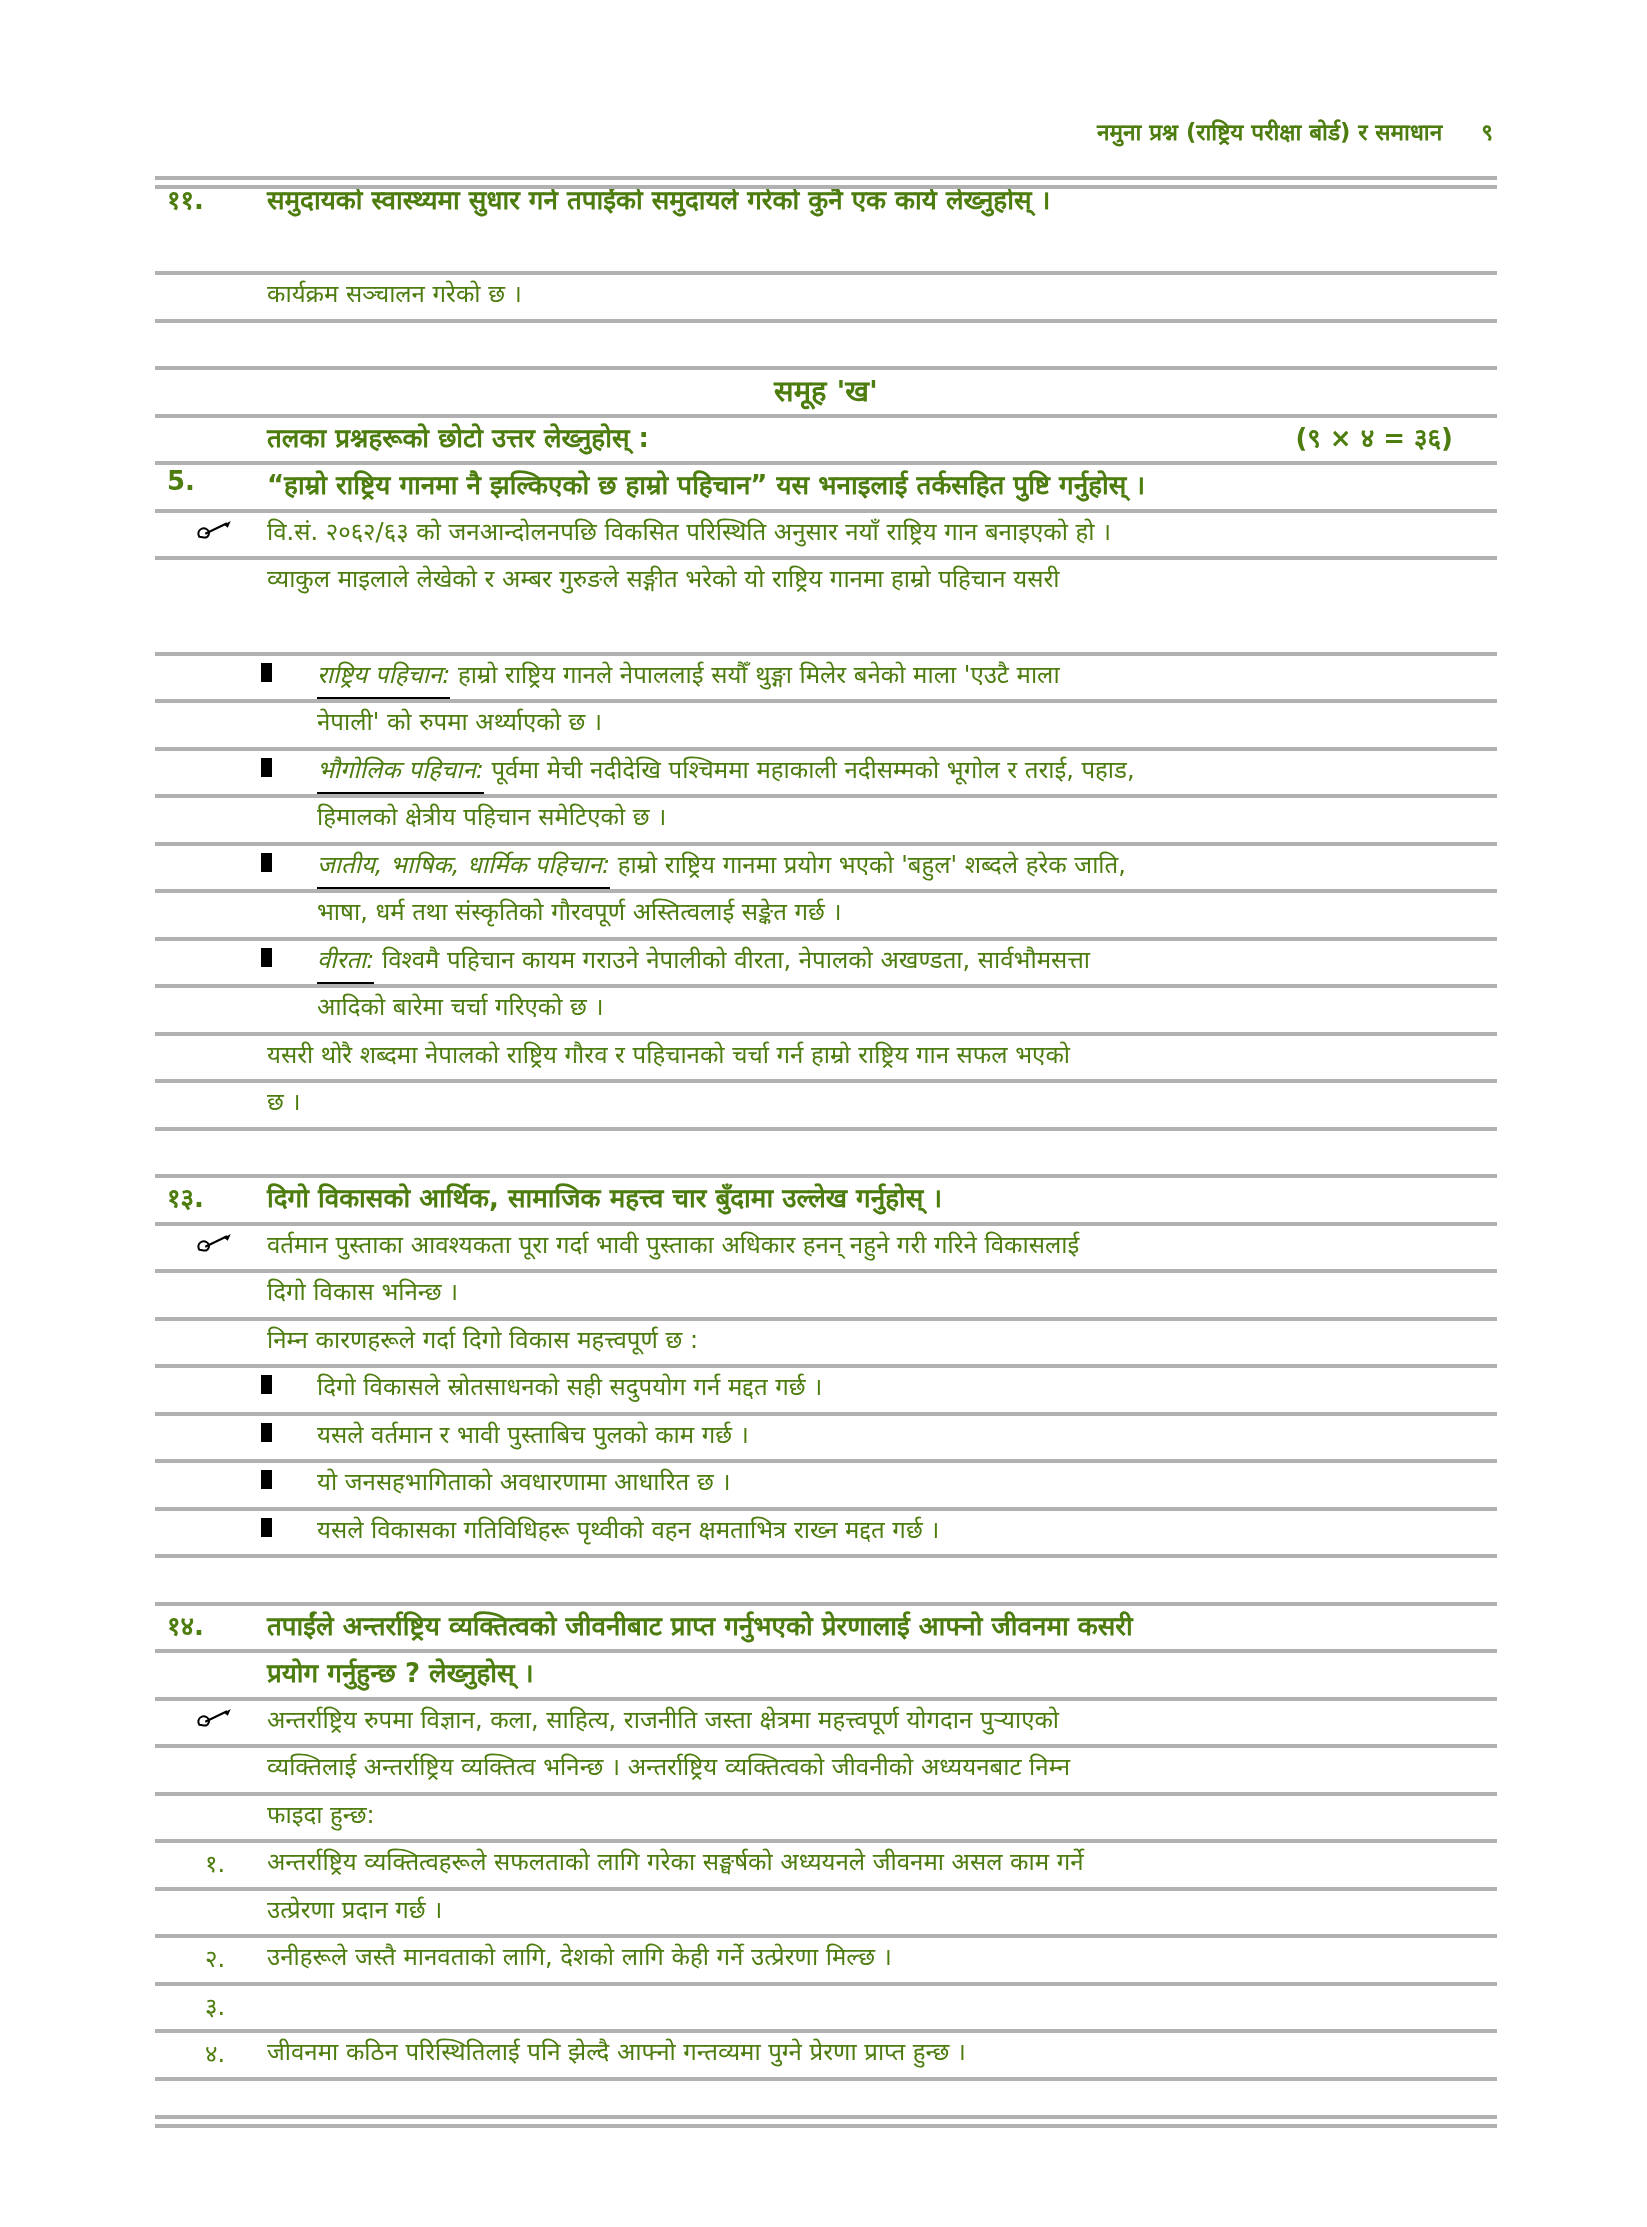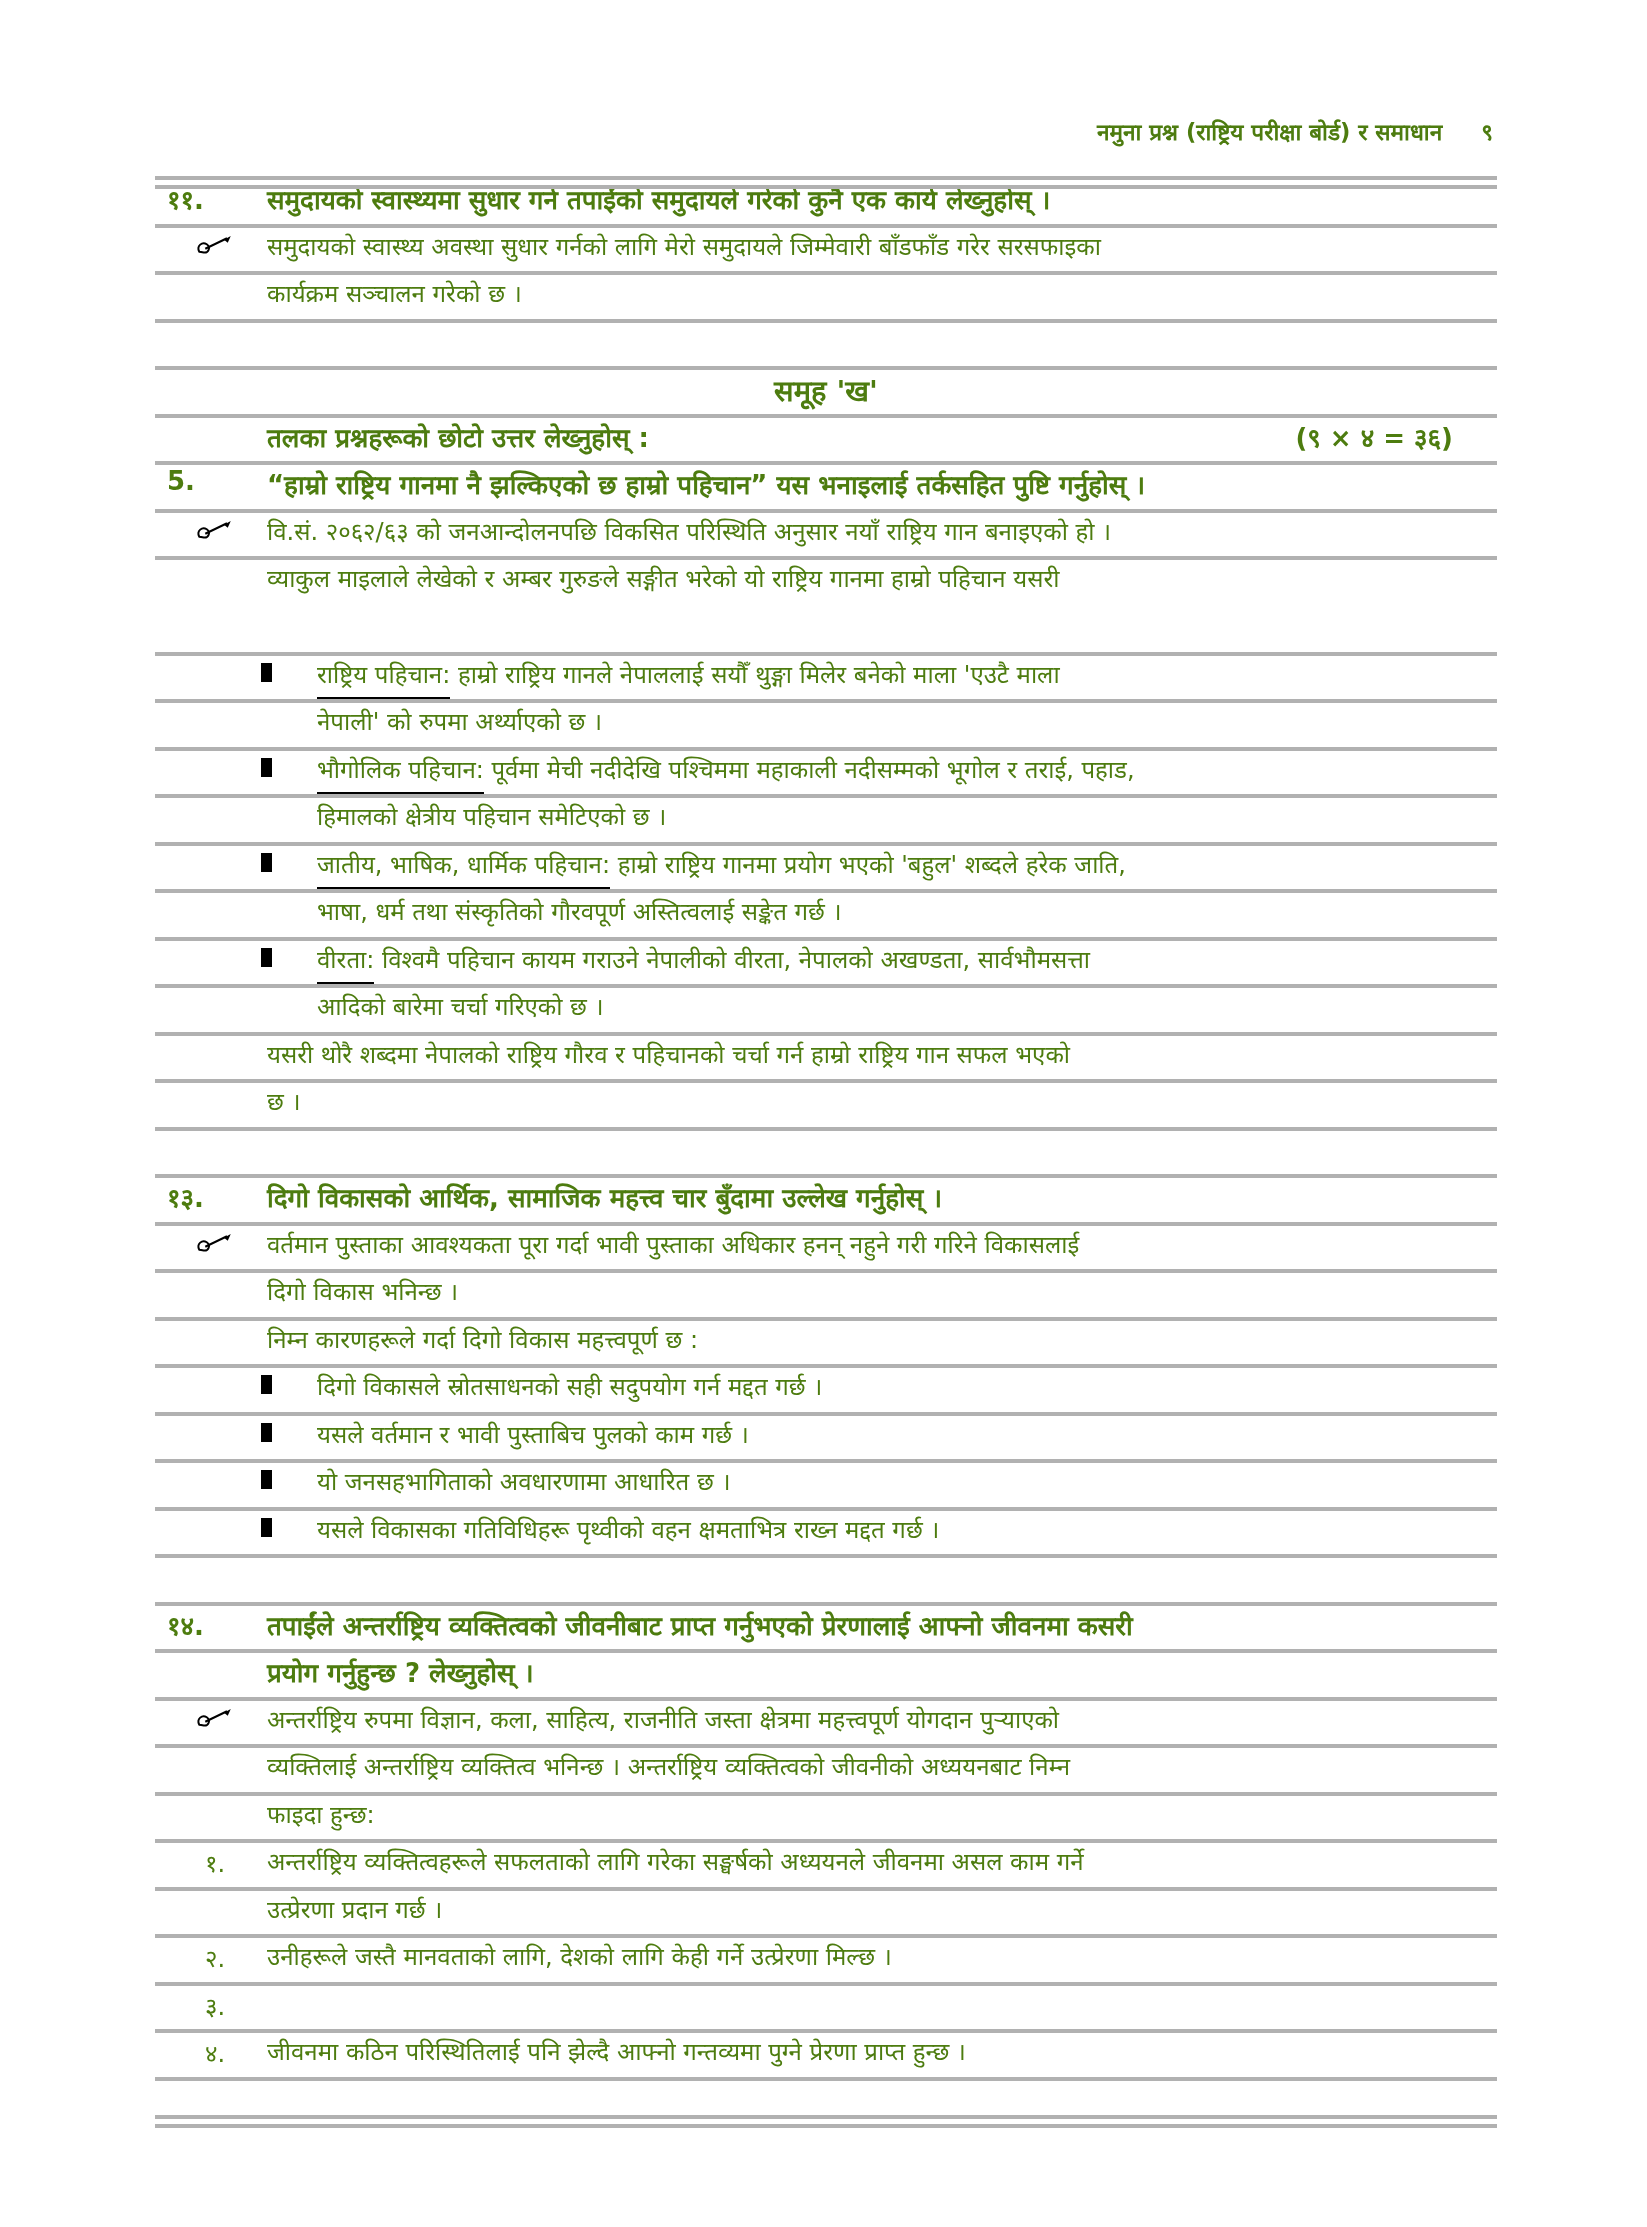--- a/index.html
+++ b/index.html
@@ -24,49 +24,39 @@
   .row.dbl::after{content:"";position:absolute;left:0;right:0;top:9px;height:3.8px;background:#b1b1b1;}
   .endrule{position:absolute;left:155px;width:1342px;height:3.8px;background:#b1b1b1;}
 
   
   .txt{position:absolute;left:112px;top:5.3px;font-size:24px;white-space:nowrap;}
   .q{font-weight:bold;font-size:26px;}
   .num{position:absolute;left:12px;top:5.3px;font-weight:bold;font-size:26px;}
   .nnum{position:absolute;left:50px;top:6.8px;font-size:24px;}
   .sq{position:absolute;left:106px;top:11.3px;width:10.6px;height:19px;background:#000;}
   .btxt{position:absolute;left:162px;top:5.3px;font-size:24px;white-space:nowrap;}
-  .lead{border-bottom:3px solid #000;padding-bottom:8px;}
+  .lead{border-bottom:3px solid #000;padding-bottom:8px;font-style:italic;}
   .grp{position:absolute;left:0;right:0;top:3.8px;text-align:center;font-weight:bold;font-size:29px;}
   .marks{position:absolute;right:44px;top:5.3px;font-weight:bold;font-size:26px;white-space:nowrap;}
   .mark-icon{position:absolute;left:39px;top:9px;width:39px;height:27px;}
   .mark-icon svg{display:block;width:39px;height:27px;}
 </style>
 </head>
 <body>
 
 <div class="page">
   <div class="header">
     <span>नमुना प्रश्न (राष्ट्रिय परीक्षा बोर्ड) र समाधान</span>
     <span>९</span>
   </div>
   <div class="sheet" id="sheet">
       <div class="row dbl" style="top: 176px;">
         <span class="num">११.</span>
         <span class="txt q">समुदायको स्वास्थ्यमा सुधार गर्न तपाईंको समुदायले गरेको कुनै एक कार्य लेख्नुहोस् ।</span>
       </div>
-      <div class="row" style="top: 224px;">
-        <span class="mark-icon">
-          <svg viewBox="0 0 52 36" xmlns="http://www.w3.org/2000/svg">
-            <path d="M7 25 C3 17 11 11 17 15 C23 19 19 27 13 26 C9 25.4 7 25 7 25 Z" fill="none" stroke="#000" stroke-width="2.6"></path>
-            <path d="M15 21 L44 7" fill="none" stroke="#000" stroke-width="2.6"></path>
-            <path d="M40 9 L49 4 L45 13 Z" fill="#000"></path>
-          </svg>
-        </span>
-        <span class="txt">समुदायको स्वास्थ्य अवस्था सुधार गर्नको लागि मेरो समुदायले जिम्मेवारी बाँडफाँड गरेर सरसफाइका</span>
-      </div>
       <div class="row" style="top: 271px;">
         <span class="txt">कार्यक्रम सञ्चालन गरेको छ ।</span>
       </div>
       <div class="row" style="top: 319px;"></div>
       <div class="row" style="top: 366px;">
         <span class="grp">समूह 'ख'</span>
       </div>
       <div class="row" style="top: 414px;">
         <span class="txt q">तलका प्रश्नहरूको छोटो उत्तर लेख्नुहोस् :</span>
         <span class="marks">(९ × ४ = ३६)</span>

